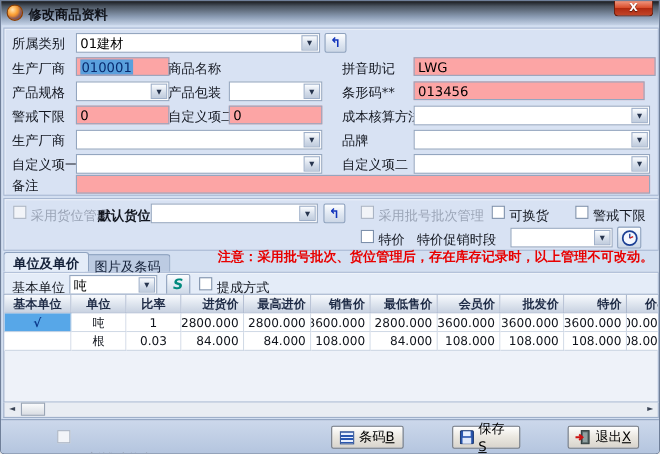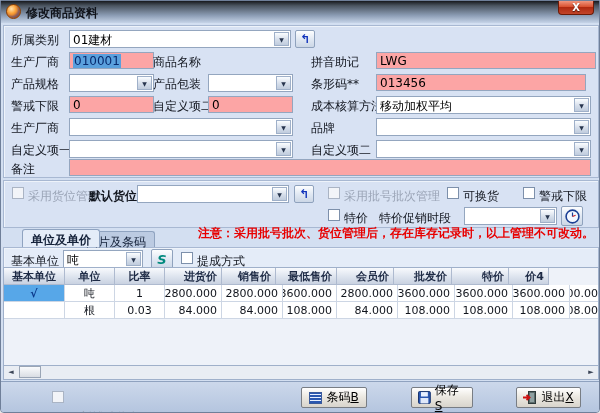--- a/index.html
+++ b/index.html
@@ -133,21 +133,20 @@
   <span class="dd-btn">▼</span></div>
   <span class="lbl" style="left:310px;top:75px;">条形码**</span>
   <div class="inp" style="left:375px;top:73px;width:210px;">013456</div>
 
   <span class="lbl" style="left:10px;top:97px;">警戒下限</span>
   <div class="inp" style="left:68px;top:95px;width:85px;">0</div>
   <span class="lbl" style="left:152px;top:97px;">自定义项二</span>
   <div class="inp" style="left:207px;top:95px;width:85px;">0</div>
   <span class="lbl" style="left:310px;top:97px;">成本核算方法</span>
   <div class="dd" style="left:375px;top:95px;width:215px;">
-    <span>移动加权平均</span>
   <span class="dd-btn">▼</span></div>
 
   <span class="lbl" style="left:10px;top:119px;">生产厂商</span>
   <div class="dd" style="left:68px;top:117px;width:224px;">
     <span></span>
   <span class="dd-btn">▼</span></div>
   <span class="lbl" style="left:310px;top:119px;">品牌</span>
   <div class="dd" style="left:375px;top:117px;width:215px;">
     <span></span>
   <span class="dd-btn">▼</span></div>
@@ -191,41 +190,42 @@
   <div class="sqbtn" style="left:560px;top:205px;width:22px;height:20px;">
     <svg width="15" height="15" viewBox="0 0 15 15">
       <circle cx="7.5" cy="7.5" r="6.4" fill="#f4f7ff" stroke="#1c3f94" stroke-width="1.6"></circle>
       <line x1="7.5" y1="7.5" x2="7.5" y2="3.6" stroke="#1c3f94" stroke-width="1.2"></line>
       <line x1="7.5" y1="7.5" x2="10.6" y2="6.2" stroke="#d02020" stroke-width="1.2"></line>
     </svg>
   </div>
 
   <span class="notice">注意：采用批号批次、货位管理后，存在库存记录时，以上管理不可改动。</span>
 
-  <span class="tab active" style="left:2px;margin-left:19px;">单位及单价</span>
+  <span class="tab active" style="left:2px;">单位及单价</span>
   <span class="tab inactive" style="left:76px;">图片及条码</span>
 
   <div class="panel" style="left:2px;top:246px;width:596px;height:133px;background:#e4ecf8;"></div>
 
   <span class="lbl" style="left:10px;top:252px;">基本单位</span>
   <div class="dd" style="left:62px;top:249px;width:80px;">
     <span>吨</span>
   <span class="dd-btn">▼</span></div>
   <div class="sqbtn" style="left:150px;top:248px;width:22px;height:20px;">
     <span class="s-glyph">S</span>
   </div>
   <span class="cb" style="left:180px;top:251px;"></span>
   <span class="lbl" style="left:196px;top:252px;">提成方式</span>
 
   <div class="tablewrap">
       <div class="trh">
         <div class="th cen" style="width: 61px;">基本单位</div>
         <div class="th cen" style="width: 50px;">单位</div>
         <div class="th cen" style="width: 50px;">比率</div>
         <div class="th rgt" style="width: 57px;">进货价</div>
+        <div class="th rgt" style="width: 61px;">最高进价</div>
         <div class="th rgt" style="width: 54px;">销售价</div>
         <div class="th rgt" style="width: 61px;">最低售价</div>
         <div class="th rgt" style="width: 57px;">会员价</div>
         <div class="th rgt" style="width: 58px;">批发价</div>
         <div class="th rgt" style="width: 57px;">特价</div>
         <div class="th rgt" style="width: 40px;">价4</div>
       </div>
       <div class="tr">
         <div class="td cen c0sel" style="width: 61px;">√</div>
         <div class="td cen" style="width: 50px;">吨</div>

